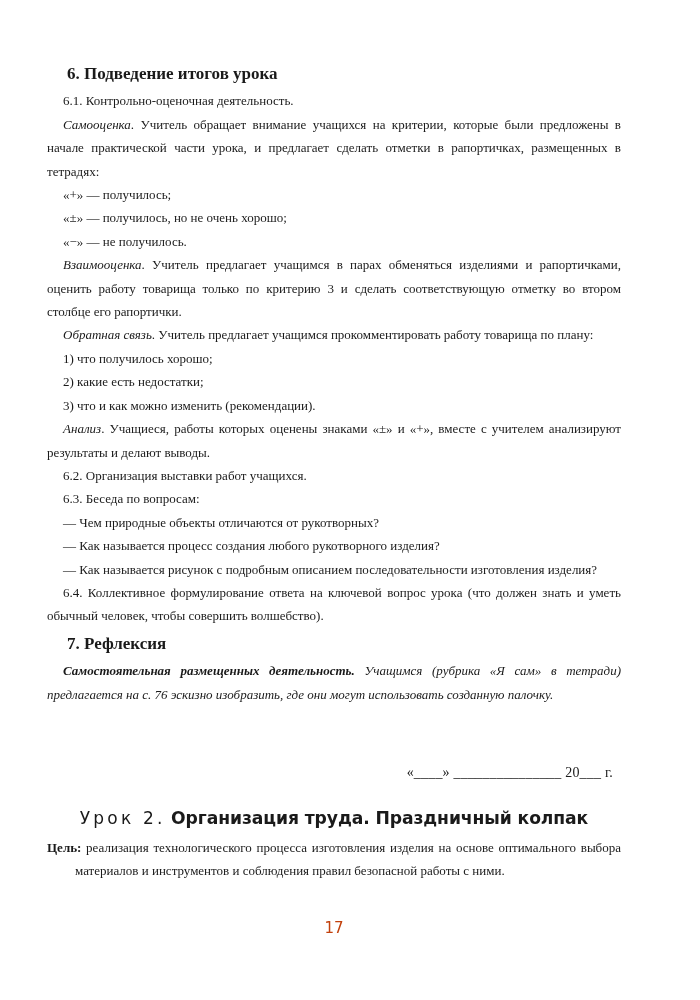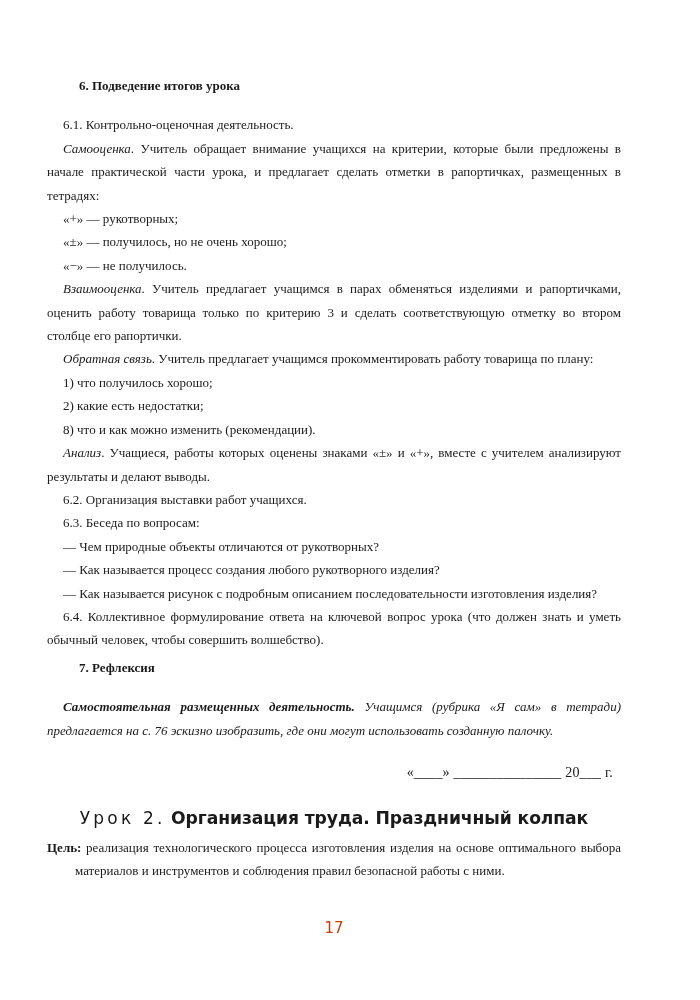--- a/index.html
+++ b/index.html
@@ -45,23 +45,23 @@
 
   .indent      { text-indent: 16px; }
 
   
   .item {
     text-indent: 16px;
   }
 
   .heading-num {
     font-weight: bold;
-    font-size: 13px;
+    font-size: 17px;
     line-height: 23.4px;
-    margin: 16px;
+    margin: 4px;
     text-indent: 16px;
     text-align: left;
   }
 
   .it   { font-style: italic; }
   .bd   { font-weight: bold; }
   .bdit { font-weight: bold; font-style: italic; }
 
   
   .date-line {
@@ -131,31 +131,31 @@
 <div class="page">
 
   <div class="body-text">
 
     <p class="heading-num">6. Подведение итогов урока</p>
 
     <p class="indent">6.1. Контрольно-оценочная деятельность.</p>
 
     <p class="indent"><span class="it">Самооценка</span><span>. Учитель обращает внимание учащихся на критерии, которые были предложены в начале практической части урока, и пред­лагает сделать отметки в рапортичках, размещенных в тетрадях:</span></p>
 
-    <p class="item">«+» — рукотворных;</p>
+    <p class="item">«+» — получилось;</p>
     <p class="item">«±» — получилось, но не очень хорошо;</p>
     <p class="item">«−» — не получилось.</p>
 
     <p class="indent"><span class="it">Взаимооценка</span><span>. Учитель предлагает учащимся в парах обменяться изделиями и рапортичками, оценить работу товарища только по кри­терию 3 и сделать соответствующую отметку во втором столбце его рапортички.</span></p>
 
     <p class="indent"><span class="it">Обратная связь</span><span>. Учитель предлагает учащимся прокомментировать работу товарища по плану:</span></p>
 
     <p class="item">1) что получилось хорошо;</p>
     <p class="item">2) какие есть недостатки;</p>
-    <p class="item">8) что и как можно изменить (рекомендации).</p>
+    <p class="item">3) что и как можно изменить (рекомендации).</p>
 
     <p class="indent"><span class="it">Анализ</span><span>. Учащиеся, работы которых оценены знаками «±» и «+», вме­сте с учителем анализируют результаты и делают выводы.</span></p>
 
     <p class="indent">6.2. Организация выставки работ учащихся.</p>
 
     <p class="indent">6.3. Беседа по вопросам:</p>
 
     <p class="item">— Чем природные объекты отличаются от рукотворных?</p>
     <p class="item">— Как называется процесс создания любого рукотворного изделия?</p>
     <p class="item">— Как называется рисунок с подробным описанием последователь­ности изготовления изделия?</p>

